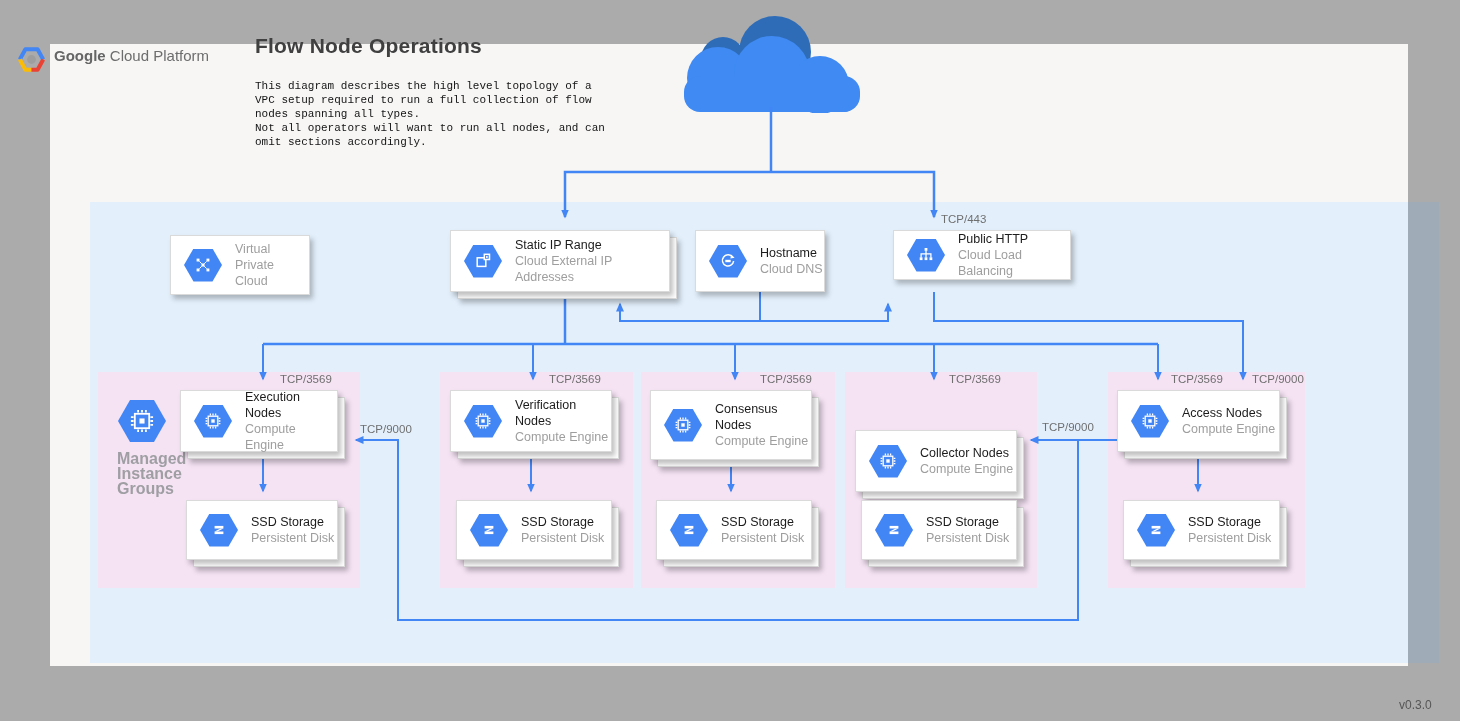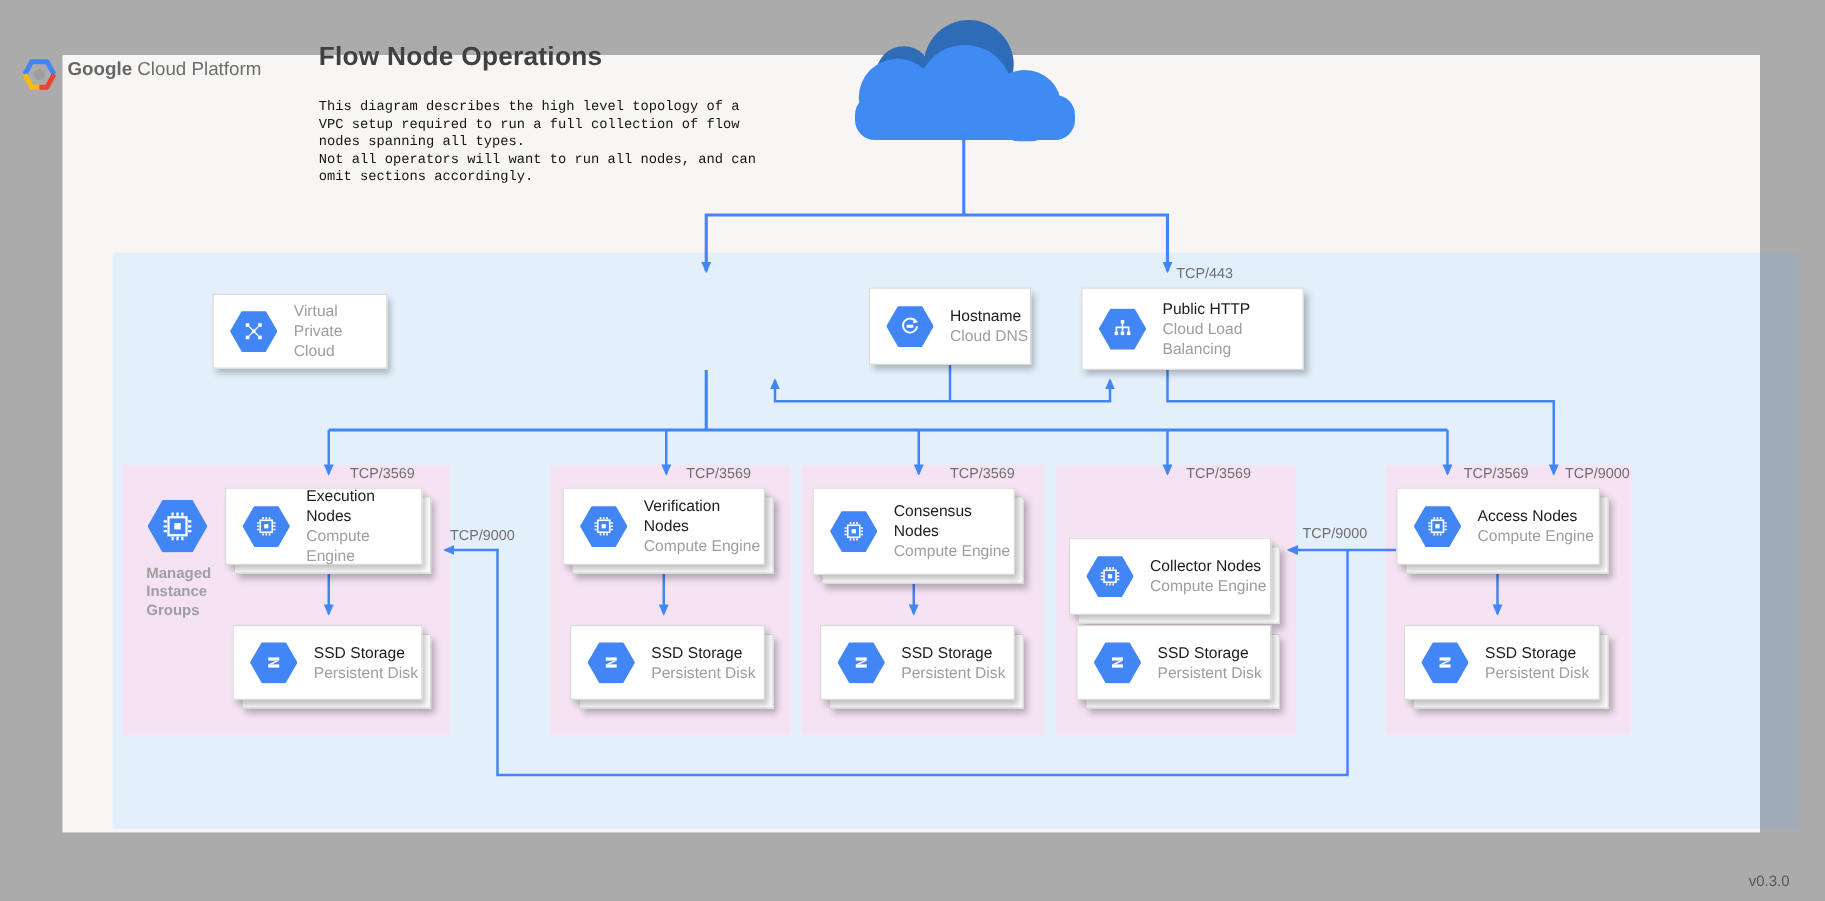--- a/index.html
+++ b/index.html
@@ -20,21 +20,21 @@
   .stack{position:absolute;}
   .stack .back{position:absolute;left:7px;top:7px;width:100%;height:100%;}
   .stack .front{position:absolute;left:0;top:0;width:100%;height:100%;display:flex;align-items:center;gap:13px;padding-left:13px;}
   .hex{flex:0 0 auto;width:38px;height:33px;background:#4285f4;clip-path:polygon(25% 0,75% 0,100% 50%,75% 100%,25% 100%,0 50%);display:flex;align-items:center;justify-content:center;}
   .hex.big{width:48px;height:42px;}
   .ct{line-height:16px;}
   .ct .t{font-size:12.5px;color:#1c1c1c;}
   .ct .s{font-size:12.5px;color:#9e9e9e;}
   .ct .g{font-size:12.5px;color:#9e9e9e;}
   .edge-label{position:absolute;font-size:11.5px;color:#6f6f6f;white-space:nowrap;}
-  .mig-text{position:absolute;left:117px;top:451px;font-size:12px;font-weight:bold;color:#9e9ea3;line-height:15px;}
+  .mig-text{position:absolute;left:117px;top:451px;font-size:16px;font-weight:bold;color:#9e9ea3;line-height:15px;}
   svg.overlay{position:absolute;left:0;top:0;pointer-events:none;}
 </style>
 </head>
 <body>
 
 <div class="canvas">
   <div class="page"></div>
   <div class="vpc-rect"></div>
   <div class="vpc-overflow"></div>
 
@@ -126,36 +126,52 @@
             <rect x="11.5" y="11.5" width="2.9" height="2.9"></rect>
         </g>
       </svg>
     </span>
     <span class="ct">
         <div class="g">Virtual</div>
         <div class="g">Private Cloud</div>
       </span>
   </div>
 
+  <div class="stack" style="left:450px;top:230px;width:220px;height:62px;">
+    <div class="card back"></div>
+    <div class="card front">
+      <span class="hex">
+        <svg width="16" height="16" viewBox="0 0 16 16">
+          <rect x="2.2" y="4.8" width="8.6" height="8.6" fill="none" stroke="#fff" stroke-width="1.5"></rect>
+          <rect x="9.3" y="1.3" width="5.2" height="5.2" fill="#4285f4" stroke="#fff" stroke-width="1.5"></rect>
+          <circle cx="11.9" cy="3.9" r="1" fill="#fff"></circle>
+        </svg>
+      </span>
+      <span class="ct">
+          <div class="t">Static IP Range</div>
+          <div class="s">Cloud External IP Addresses</div>
+        </span>
+    </div>
+  </div>
 
   <div class="card single" style="left:695px;top:230px;width:130px;height:62px;">
     <span class="hex">
       <svg width="16" height="16" viewBox="0 0 16 16">
         <path d="M12.6,4.2 A5.6,5.6 0 1 0 13.6,8" fill="none" stroke="#fff" stroke-width="1.5"></path>
         <polygon points="11.2,1.4 14.6,4.8 10.4,5.6" fill="#fff"></polygon>
         <rect x="5.3" y="6.8" width="5.4" height="2.4" fill="#fff"></rect>
       </svg>
     </span>
     <span class="ct">
         <div class="t">Hostname</div>
         <div class="s">Cloud DNS</div>
       </span>
   </div>
 
-  <div class="card single" style="left:865px;top:230px;width:178px;height:66px;">
+  <div class="card single" style="left:893px;top:230px;width:178px;height:50px;">
     <span class="hex">
       <svg width="16" height="16" viewBox="0 0 16 16">
         <g stroke="#fff" stroke-width="1.3" fill="none">
           <path d="M8,3.6 V6.9 M3.1,10.4 V6.9 H12.9 V10.4 M8,6.9 V10.4"></path>
         </g>
         <g fill="#fff">
           <rect x="6.6" y="1" width="2.8" height="2.8"></rect>
           <rect x="1.7" y="10.3" width="2.8" height="2.8"></rect>
           <rect x="6.6" y="10.3" width="2.8" height="2.8"></rect>
           <rect x="11.5" y="10.3" width="2.8" height="2.8"></rect>

